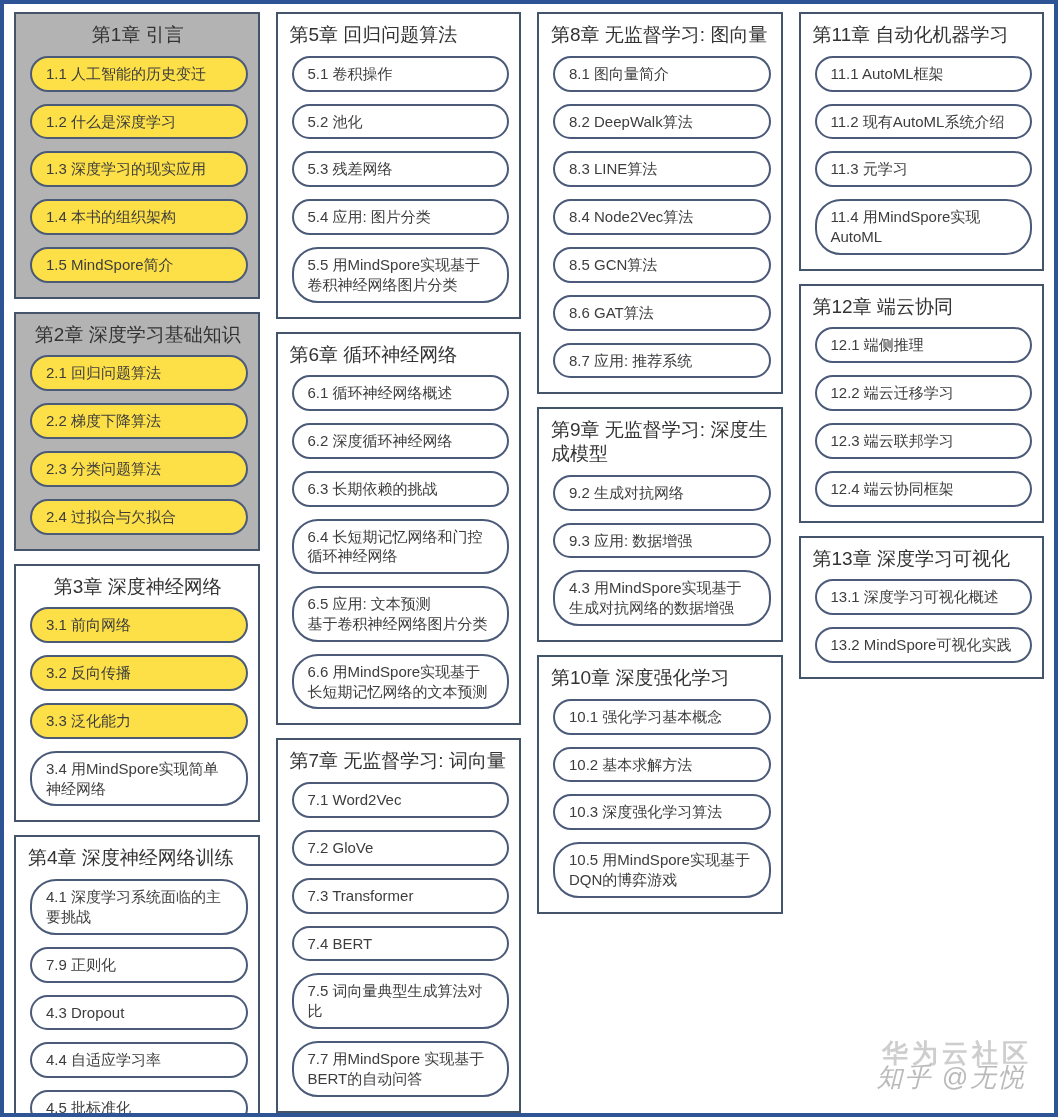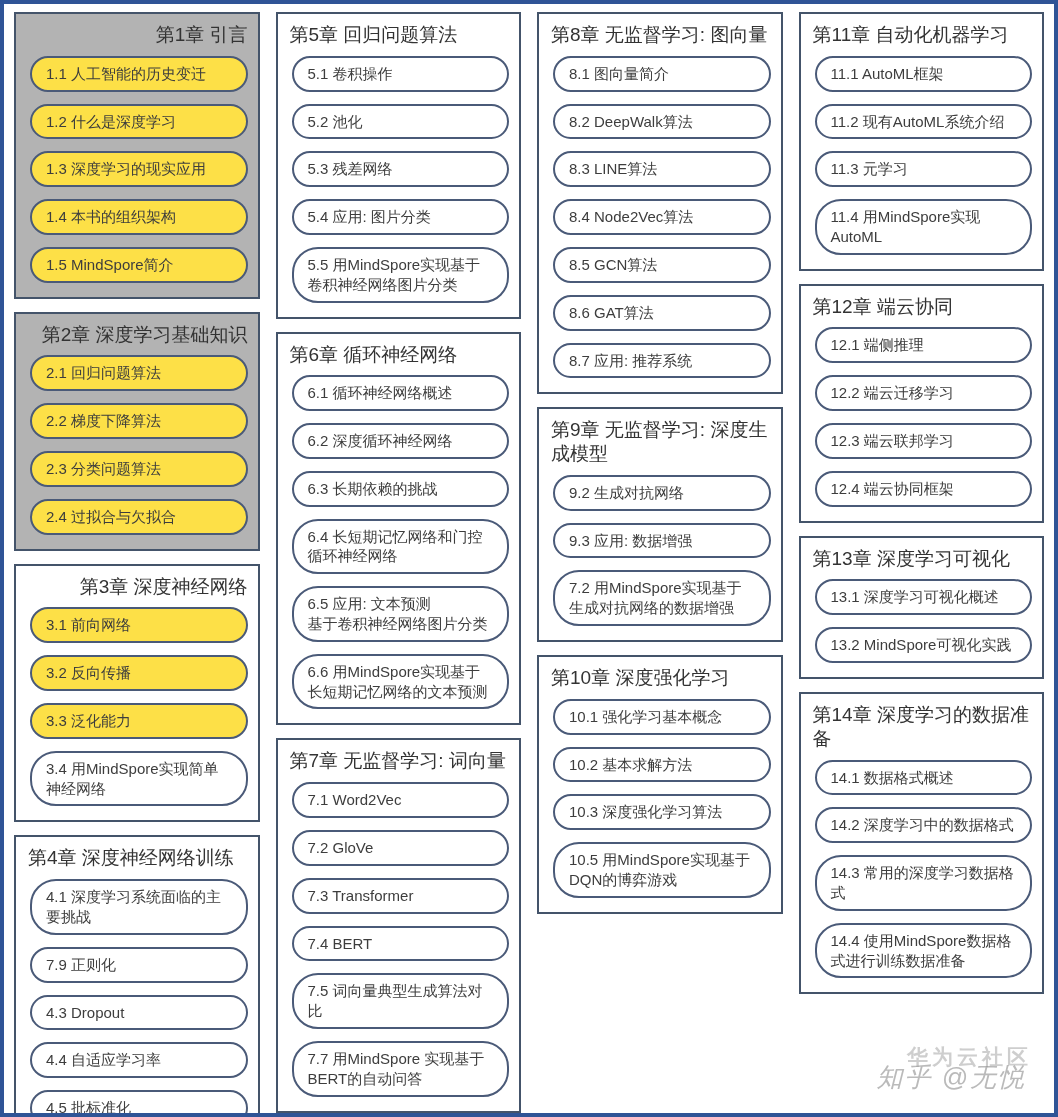--- a/index.html
+++ b/index.html
@@ -33,39 +33,39 @@
     padding: 5px 8px 2px 8px;
     margin-bottom: 13px;
   }
   .chapter.gray { background: #b3b3b3; }
   .chapter-title {
     font-size: 19px;
     color: #333333;
     margin: 4px 2px 9px 4px;
     line-height: 1.25;
   }
-  .chapter.center .chapter-title { text-align: right; }
+  .chapter.center .chapter-title { text-align: center; }
   .pill {
     box-sizing: border-box;
     border: 2px solid #4a5a78;
     border-radius: 26px;
     background: #ffffff;
     padding: 6px 14px;
     margin: 0 2px 12px 6px;
     font-size: 15px;
     line-height: 1.32;
     color: #3d3d3d;
     white-space: pre-line;
   }
   .pill.gray { background: #fde047; }
   .watermark-1 {
     position: absolute;
     right: 22px;
     bottom: 42px;
-    font-size: 21px;
+    font-size: 26px;
     letter-spacing: 4px;
     color: rgba(165, 165, 165, 0.55);
     font-weight: bold;
     pointer-events: none;
   }
   .watermark-2 {
     position: absolute;
     right: 28px;
     bottom: 18px;
     font-size: 26px;
@@ -148,21 +148,21 @@
         <div class="pill">8.3   LINE算法</div>
         <div class="pill">8.4   Node2Vec算法</div>
         <div class="pill">8.5   GCN算法</div>
         <div class="pill">8.6   GAT算法</div>
         <div class="pill">8.7   应用: 推荐系统</div>
       </section>
       <section class="chapter">
         <div class="chapter-title">第9章 无监督学习: 深度生成模型</div>
         <div class="pill">9.2   生成对抗网络</div>
         <div class="pill">9.3   应用: 数据增强</div>
-        <div class="pill">7.2   用MindSpore实现基于生成对抗网络的数据增强</div>
+        <div class="pill">4.3   用MindSpore实现基于生成对抗网络的数据增强</div>
       </section>
       <section class="chapter">
         <div class="chapter-title">第10章 深度强化学习</div>
         <div class="pill">10.1   强化学习基本概念</div>
         <div class="pill">10.2   基本求解方法</div>
         <div class="pill">10.3   深度强化学习算法</div>
         <div class="pill">10.5   用MindSpore实现基于DQN的博弈游戏</div>
       </section>
     </div>
   <div class="col">
@@ -178,24 +178,17 @@
         <div class="pill">12.1   端侧推理</div>
         <div class="pill">12.2   端云迁移学习</div>
         <div class="pill">12.3   端云联邦学习</div>
         <div class="pill">12.4   端云协同框架</div>
       </section>
       <section class="chapter">
         <div class="chapter-title">第13章 深度学习可视化</div>
         <div class="pill">13.1   深度学习可视化概述</div>
         <div class="pill">13.2   MindSpore可视化实践</div>
       </section>
-      <section class="chapter">
-        <div class="chapter-title">第14章 深度学习的数据准备</div>
-        <div class="pill">14.1   数据格式概述</div>
-        <div class="pill">14.2   深度学习中的数据格式</div>
-        <div class="pill">14.3   常用的深度学习数据格式</div>
-        <div class="pill">14.4   使用MindSpore数据格式进行训练数据准备</div>
-      </section>
     </div>
 
   <div class="watermark-1">华为云社区</div>
   <div class="watermark-2">知乎 @无悦</div>
 </div>
 
 </body></html>

